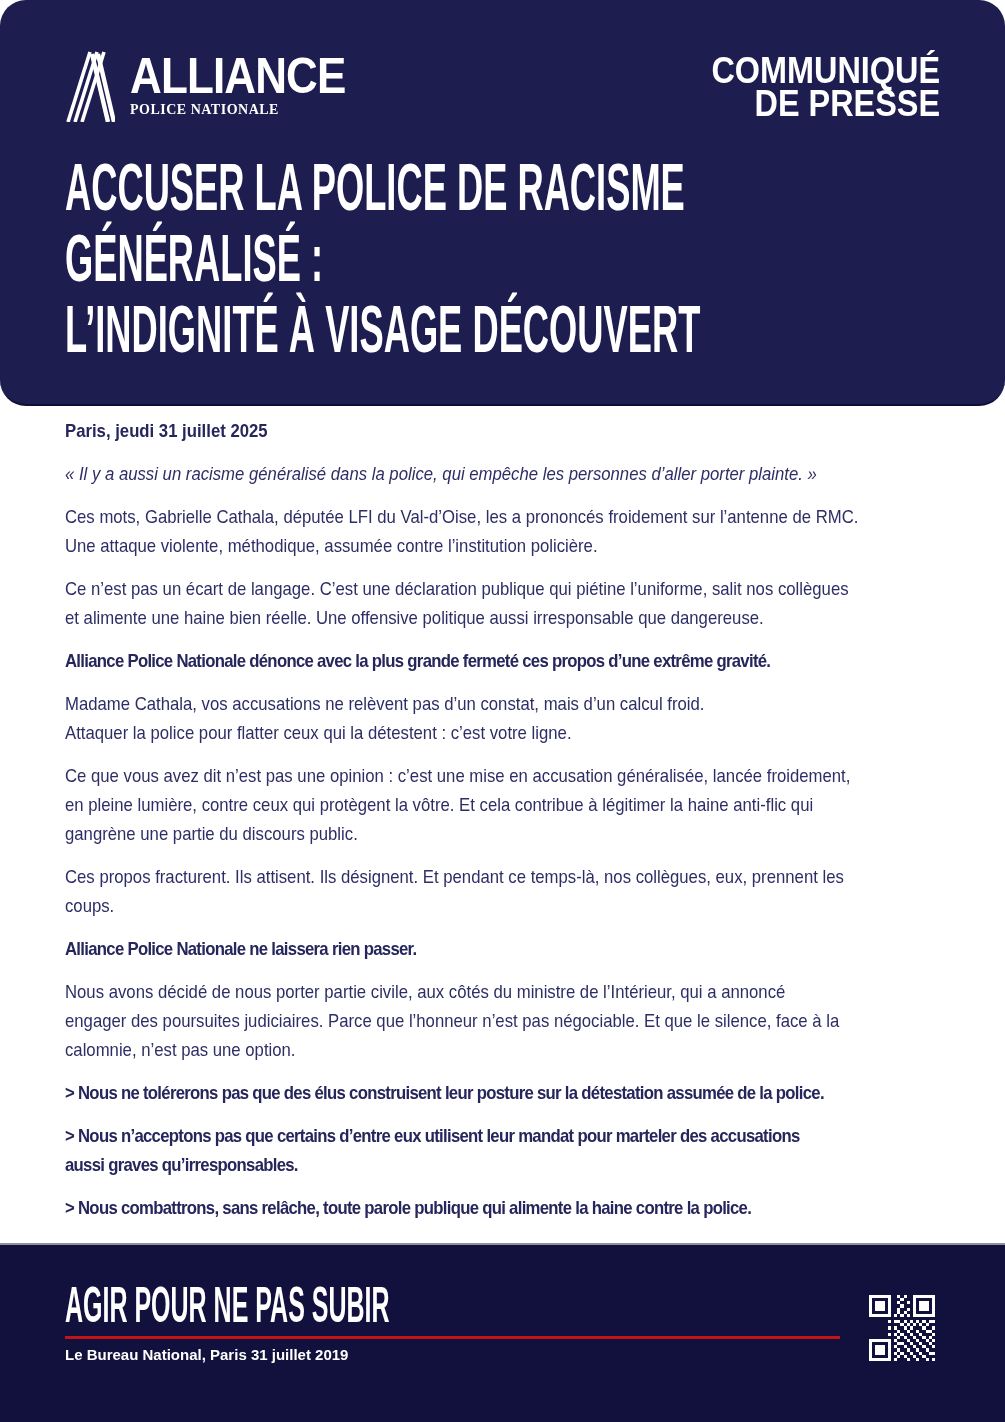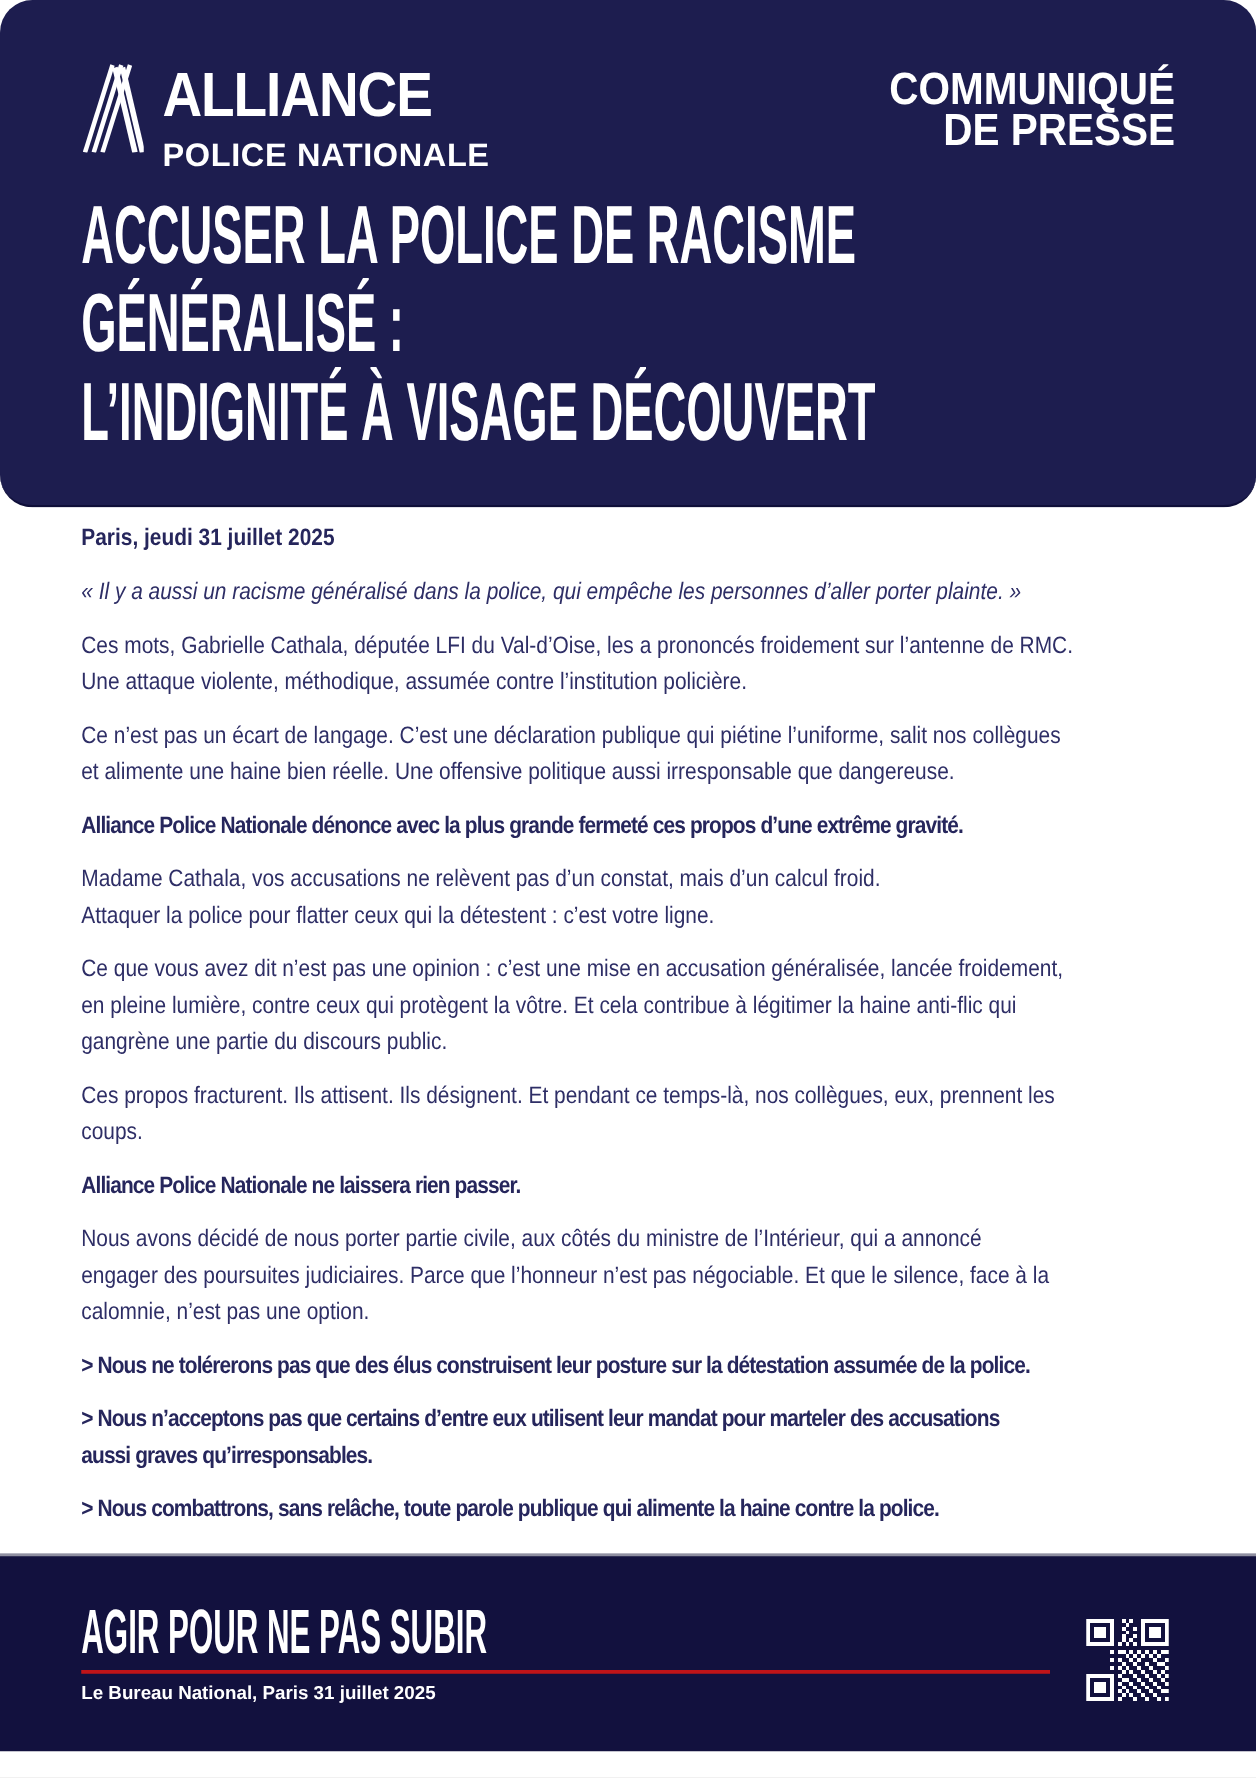--- a/index.html
+++ b/index.html
@@ -18,22 +18,22 @@
     display:flex; justify-content:space-between; align-items:flex-start;
   }
   .logo { display:flex; align-items:flex-start; gap:15px; }
   .logo-mark { width:50px; height:72px; flex:0 0 auto; }
   .logo-text { color:#ffffff; padding-top:6px; }
   .logo-title {
     font-size:50px; font-weight:700; line-height:40px; letter-spacing:-1px;
     transform:scaleX(0.88); transform-origin:left top; white-space:nowrap;
   }
   .logo-subtitle {
-    font-size:26px; font-weight:700; line-height:22px; letter-spacing:0.5px;
-    margin-top:17px; white-space:nowrap;
+    font-size:14px; font-weight:700; line-height:22px; letter-spacing:0.5px;
+    margin-top:3px; white-space:nowrap;font-family:Liberation Serif, serif;
   }
   .comm {
     color:#ffffff; text-align:right; font-weight:700;
     font-size:36px; line-height:33px; letter-spacing:0px;
     transform:scaleX(0.9); transform-origin:right top; white-space:nowrap;
     padding-top:4px;
   }
   .headline {
     position:absolute; left:65px; top:152px; color:#ffffff;
     transform:scaleX(0.55); transform-origin:left top; width:1800px;
@@ -47,21 +47,21 @@
     position:absolute; left:65px; top:416px; width:1150px;
     transform:scaleX(0.88); transform-origin:left top;
     color:#2e2e66; font-size:19px; line-height:29px;
   }
   .body-text p { margin:0 0 14px 0; white-space:pre; }
   .date-line { font-weight:700; color:#26265c; }
   .para-italic { font-style:italic; }
   .para-bold { font-weight:700; color:#26265c; letter-spacing:-0.8px; }
   
   .footer {
-    position:absolute; left:0; top:1243px; width:1005px; height:158px;
+    position:absolute; left:0; top:1243px; width:1005px; height:179px;
     background:#12113e; border-top:2px solid #8f8fa0; box-sizing:border-box;
   }
   .slogan {
     position:absolute; left:65px; top:34px; color:#ffffff;
     font-size:50px; font-weight:700; line-height:52px; white-space:nowrap;
     transform:scaleX(0.5); transform-origin:left top;
   }
   .red-line {
     position:absolute; left:65px; top:91px; width:775px; height:3px;
   }
@@ -130,21 +130,21 @@
 calomnie, n’est pas une option.</p>
     <p class="para-bold">&gt; Nous ne tolérerons pas que des élus construisent leur posture sur la détestation assumée de la police.</p>
     <p class="para-bold">&gt; Nous n’acceptons pas que certains d’entre eux utilisent leur mandat pour marteler des accusations
 aussi graves qu’irresponsables.</p>
     <p class="para-bold">&gt; Nous combattrons, sans relâche, toute parole publique qui alimente la haine contre la police.</p>
   </div>
 
   <div class="footer" style="background: rgb(18, 17, 62);">
     <div class="slogan">AGIR POUR NE PAS SUBIR</div>
     <div class="red-line" style="background: rgb(192, 20, 24);"></div>
-    <div class="byline">Le Bureau National, Paris 31 juillet 2025</div>
+    <div class="byline">Le Bureau National, Paris 31 juillet 2019</div>
     <span>
       <svg class="qr" viewBox="0 0 21 21" shape-rendering="crispEdges" aria-hidden="true">
         <g fill="#ffffff">
           <rect x="0" y="0" width="7" height="7"></rect>
           <rect x="14" y="0" width="7" height="7"></rect>
           <rect x="0" y="14" width="7" height="7"></rect>
         </g>
         <g fill="#12113e">
           <rect x="1" y="1" width="5" height="5"></rect>
           <rect x="15" y="1" width="5" height="5"></rect>

